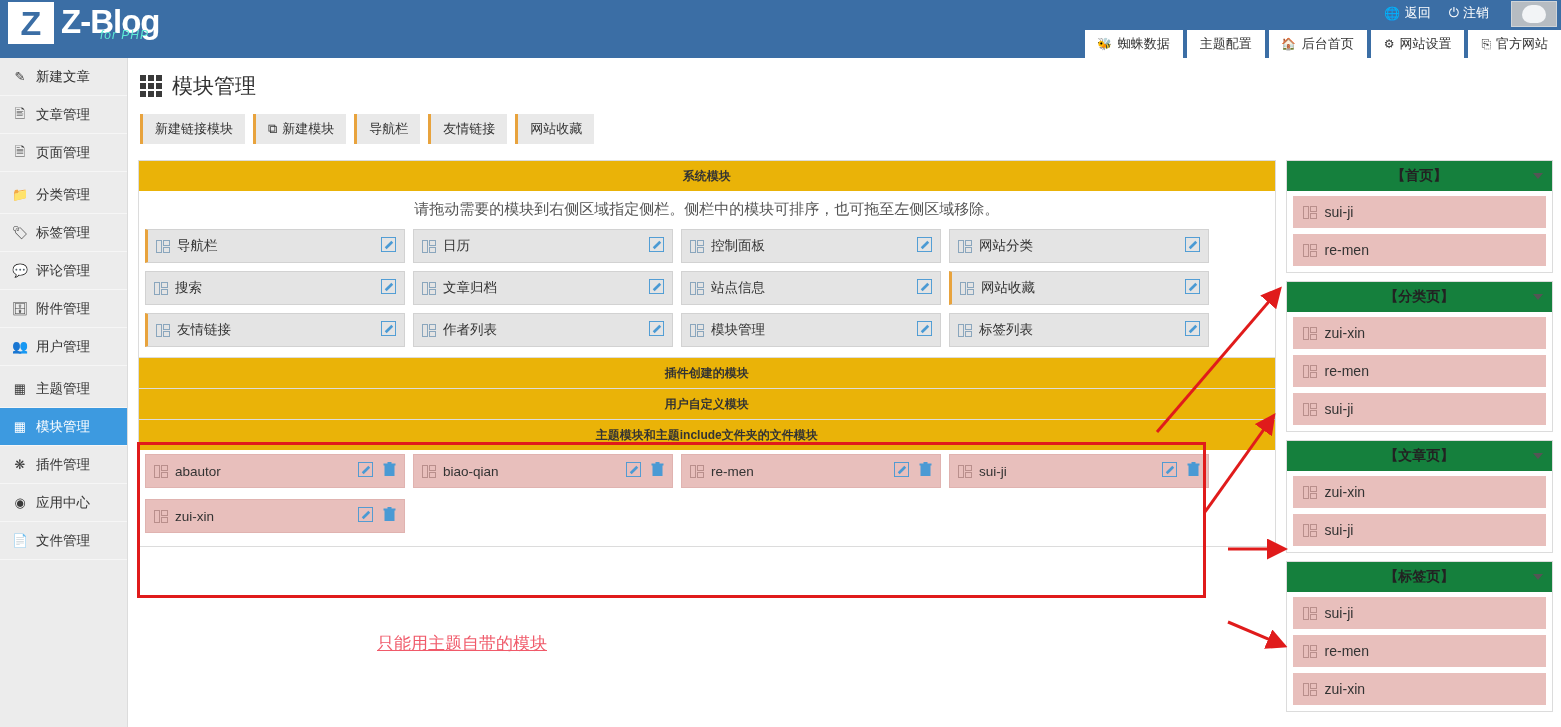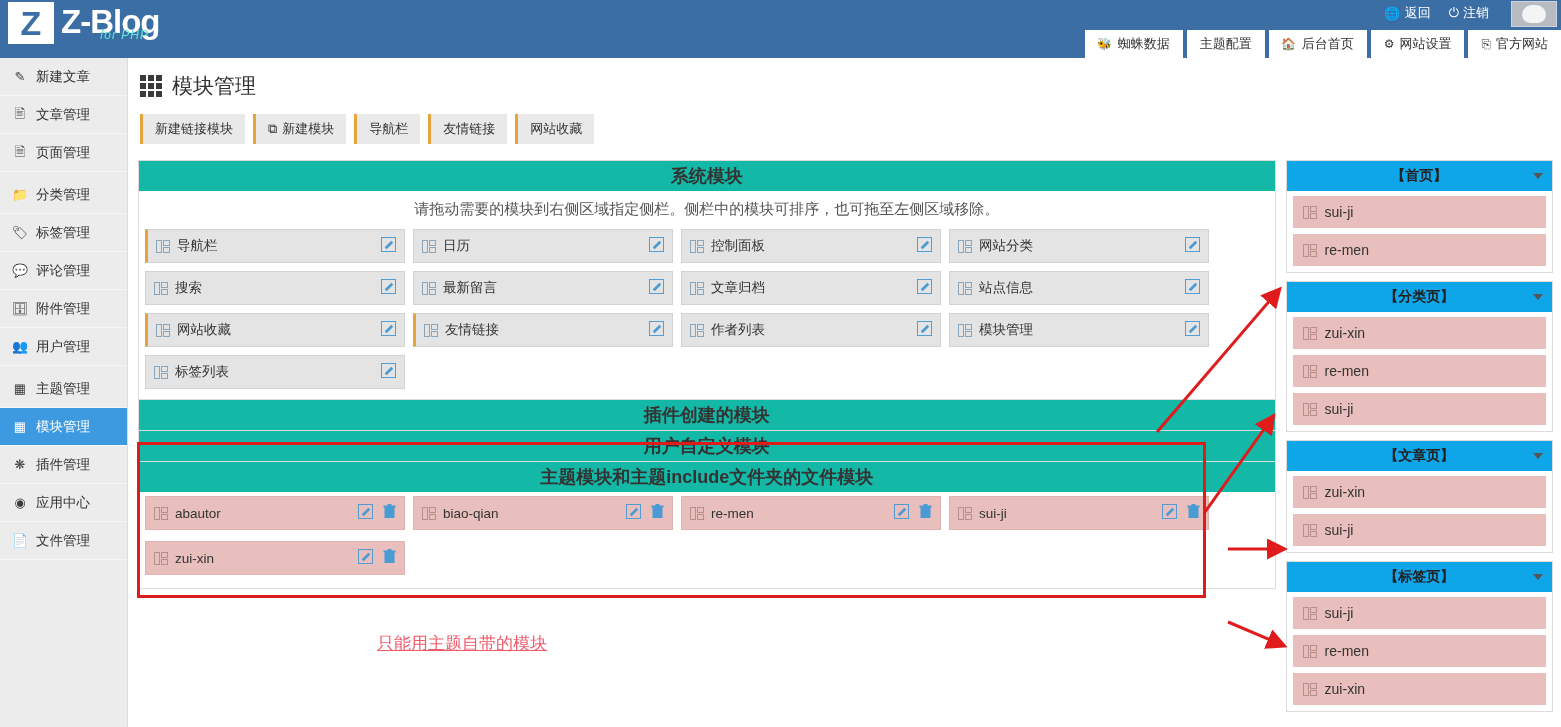--- a/index.html
+++ b/index.html
@@ -118,23 +118,23 @@
   }
 
   
   .body-cols { display: flex; padding: 16px 8px 0 10px; gap: 10px; }
   .col-left { width: 1140px; }
   .col-right { width: 268px; }
 
   .panel { border: 1px solid #dcdcdc; margin-bottom: 0; background: #fff; }
   .panel + .panel { border-top: none; }
   .panel-head {
-    background: #14b8a6; height: 30px; display: flex;
+    background: #eab308; height: 30px; display: flex;
     align-items: center; justify-content: center;
-    font-size: 18px; font-weight: bold; color: #333;
+    font-size: 12px; font-weight: bold; color: #333;
   }
   .panel-note {
     text-align: center; font-size: 15px; color: #555;
     padding: 9px 0 6px 0;
     font-family: Liberation Mono, monospace;
   }
   .mod-grid {
     display: flex; flex-wrap: wrap; gap: 8px; padding: 4px 6px 10px 6px;
   }
   .mod {
@@ -161,21 +161,21 @@
   }
 
   .red-note {
     position: absolute; left: 377px; top: 632px;
     color: #f05a6a; font-size: 17px; z-index: 31; text-decoration: underline;
   }
 
   
   .side-panel { border: 1px solid #dcdcdc; margin-bottom: 8px; background: #fff; }
   .side-head {
-    background: #0ea5e9; height: 30px; position: relative;
+    background: #15803d; height: 30px; position: relative;
     display: flex; align-items: center; justify-content: center;
     font-size: 14px; font-weight: bold; color: #222;
   }
   .side-head .caret {
     position: absolute; right: 9px; top: 50%; transform: translateY(-50%);
     width: 0; height: 0; border-left: 5px solid transparent;
     border-right: 5px solid transparent; border-top: 6px solid #555;
     cursor: pointer;
   }
   .side-body { padding: 5px 6px 6px 6px; }
@@ -424,36 +424,20 @@
                 </span>
               </div>
               <div class="mod">
                 <span class="mi">
                   <svg class="modicon" viewBox="0 0 14 13">
                     <rect x="0.5" y="0.5" width="5" height="12" fill="none" stroke="#8aa6bd"></rect>
                     <rect x="7.5" y="0.5" width="6" height="5" fill="none" stroke="#8aa6bd"></rect>
                     <rect x="7.5" y="7.5" width="6" height="5" fill="none" stroke="#8aa6bd"></rect>
                   </svg>
                 </span>
-                <span class="label">最新留言</span>
-                <span class="acts">
-                  <span class="blue-ic"><svg width="15" height="15" viewBox="0 0 16 16">
-                      <rect x="0.5" y="0.5" width="15" height="15" fill="none" stroke="#4a9ad4"></rect>
-                      <path d="M4 11 L11 4 L13 6 L6 13 Z" fill="#4a9ad4"></path>
-                    </svg></span>
-                </span>
-              </div>
-              <div class="mod">
-                <span class="mi">
-                  <svg class="modicon" viewBox="0 0 14 13">
-                    <rect x="0.5" y="0.5" width="5" height="12" fill="none" stroke="#8aa6bd"></rect>
-                    <rect x="7.5" y="0.5" width="6" height="5" fill="none" stroke="#8aa6bd"></rect>
-                    <rect x="7.5" y="7.5" width="6" height="5" fill="none" stroke="#8aa6bd"></rect>
-                  </svg>
-                </span>
                 <span class="label">文章归档</span>
                 <span class="acts">
                   <span class="blue-ic"><svg width="15" height="15" viewBox="0 0 16 16">
                       <rect x="0.5" y="0.5" width="15" height="15" fill="none" stroke="#4a9ad4"></rect>
                       <path d="M4 11 L11 4 L13 6 L6 13 Z" fill="#4a9ad4"></path>
                     </svg></span>
                 </span>
               </div>
               <div class="mod">
                 <span class="mi">

